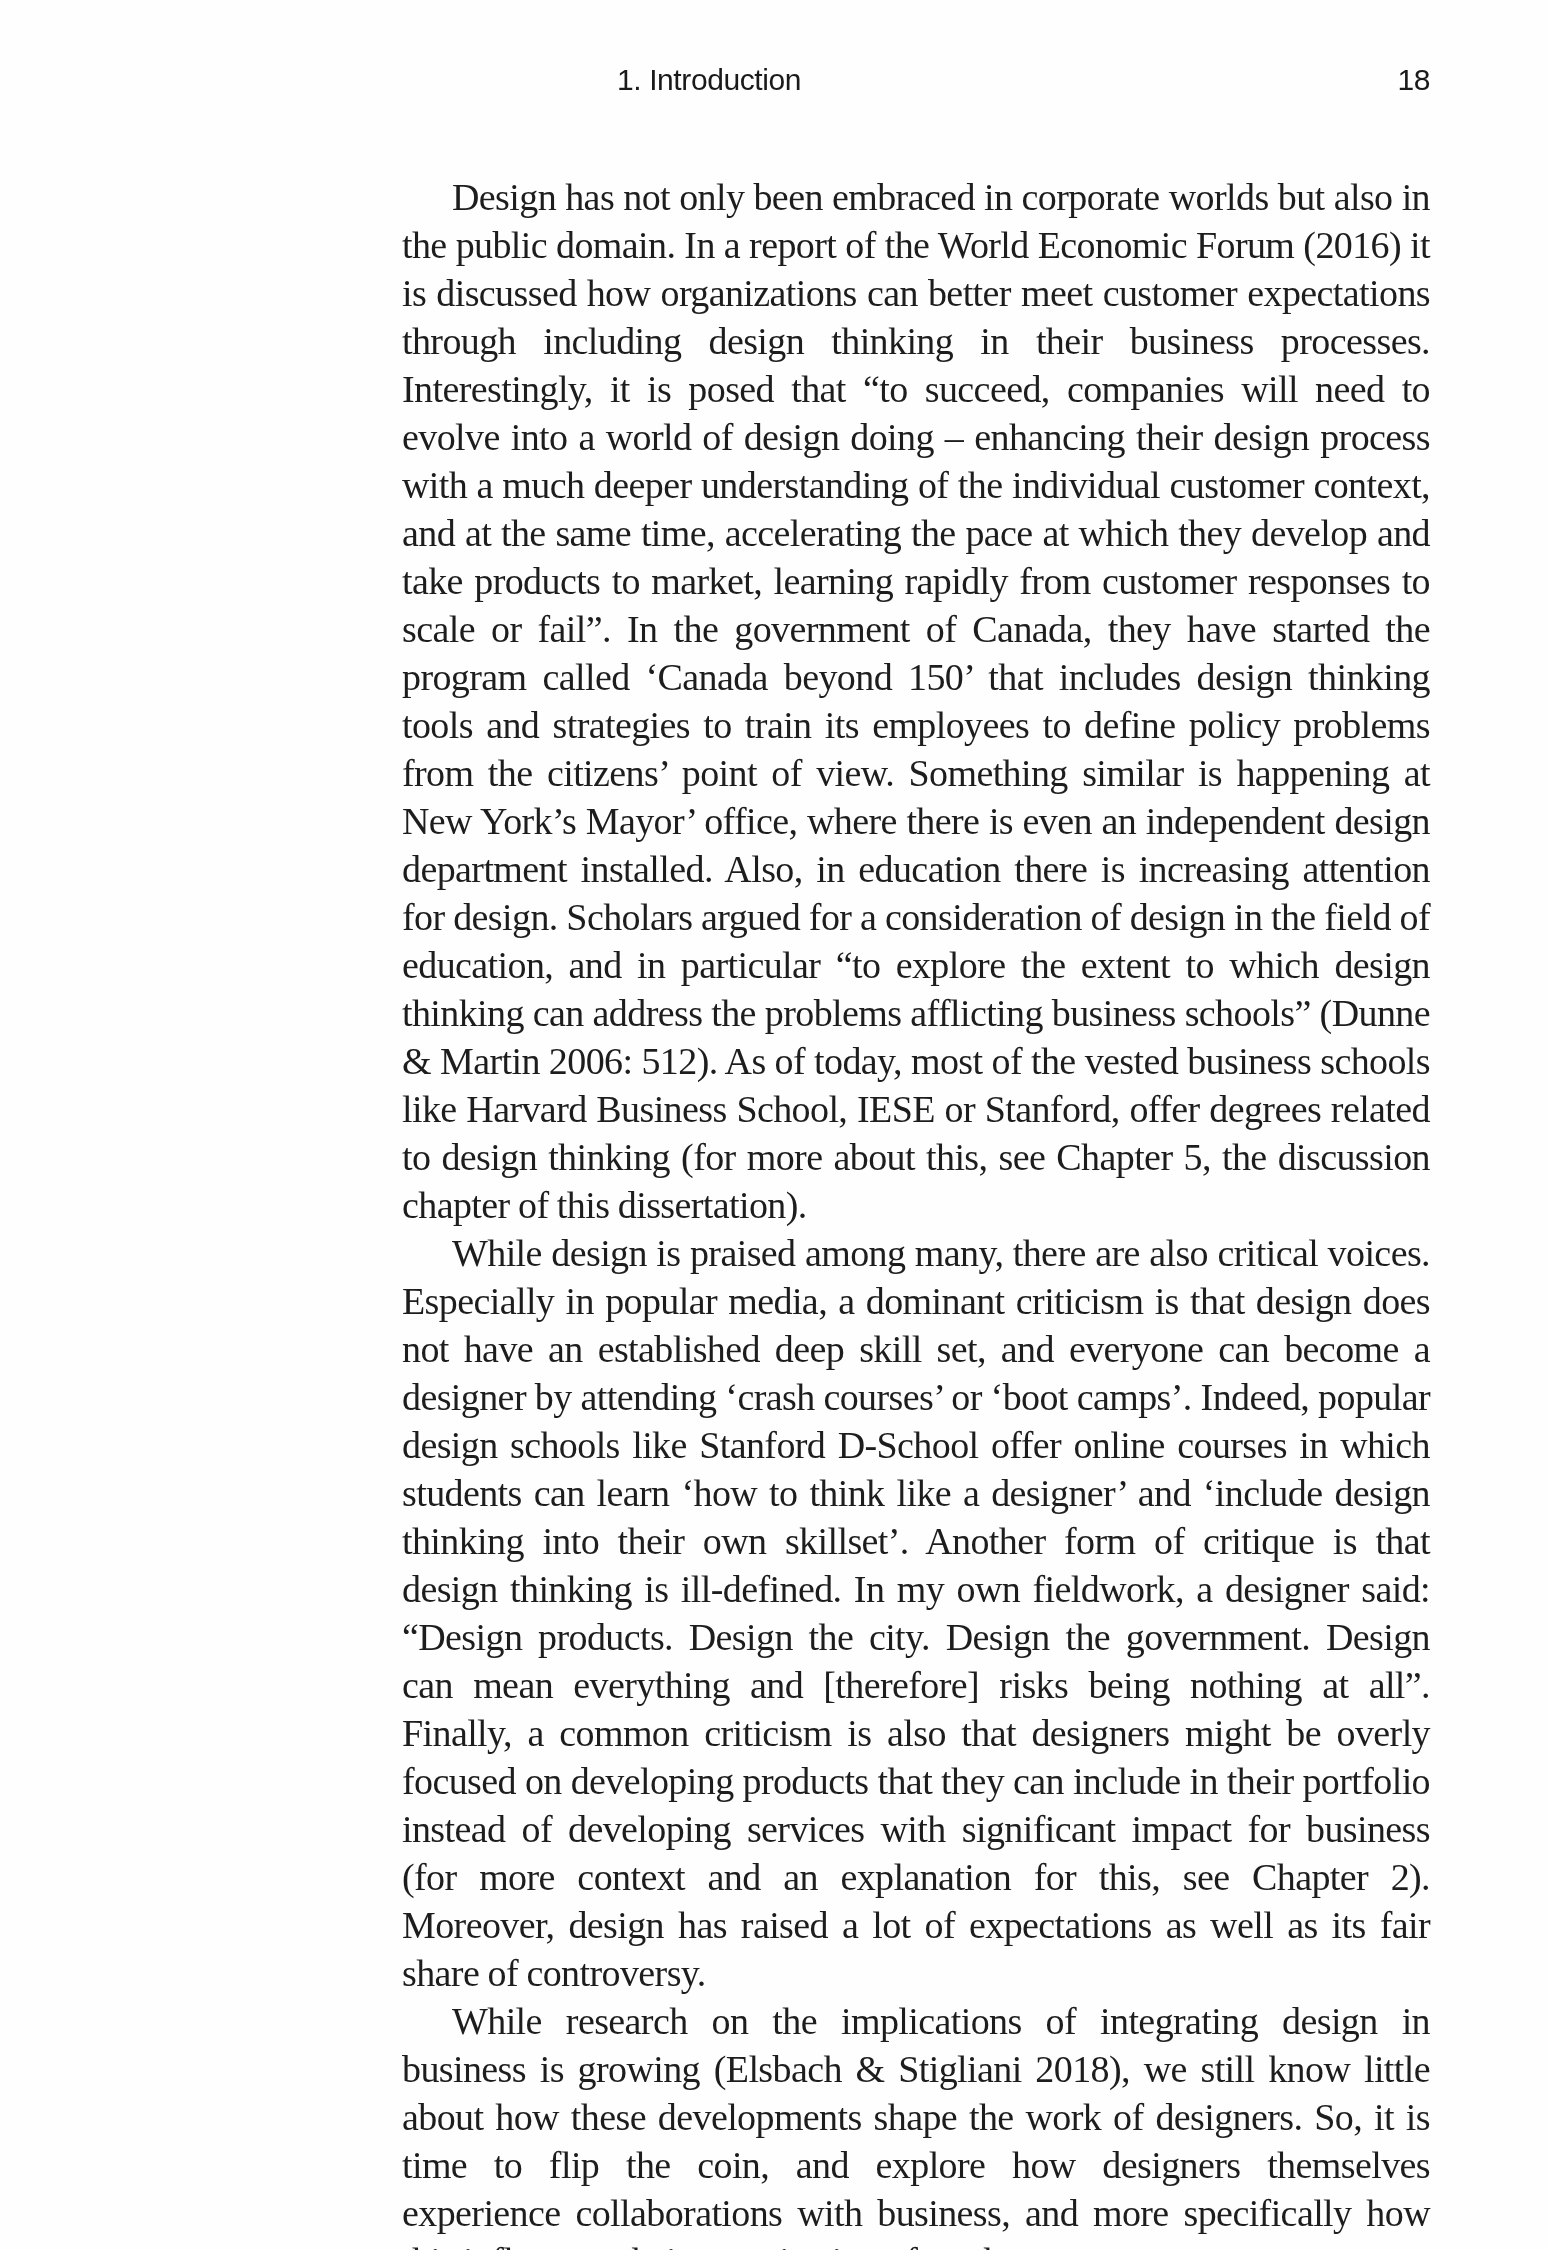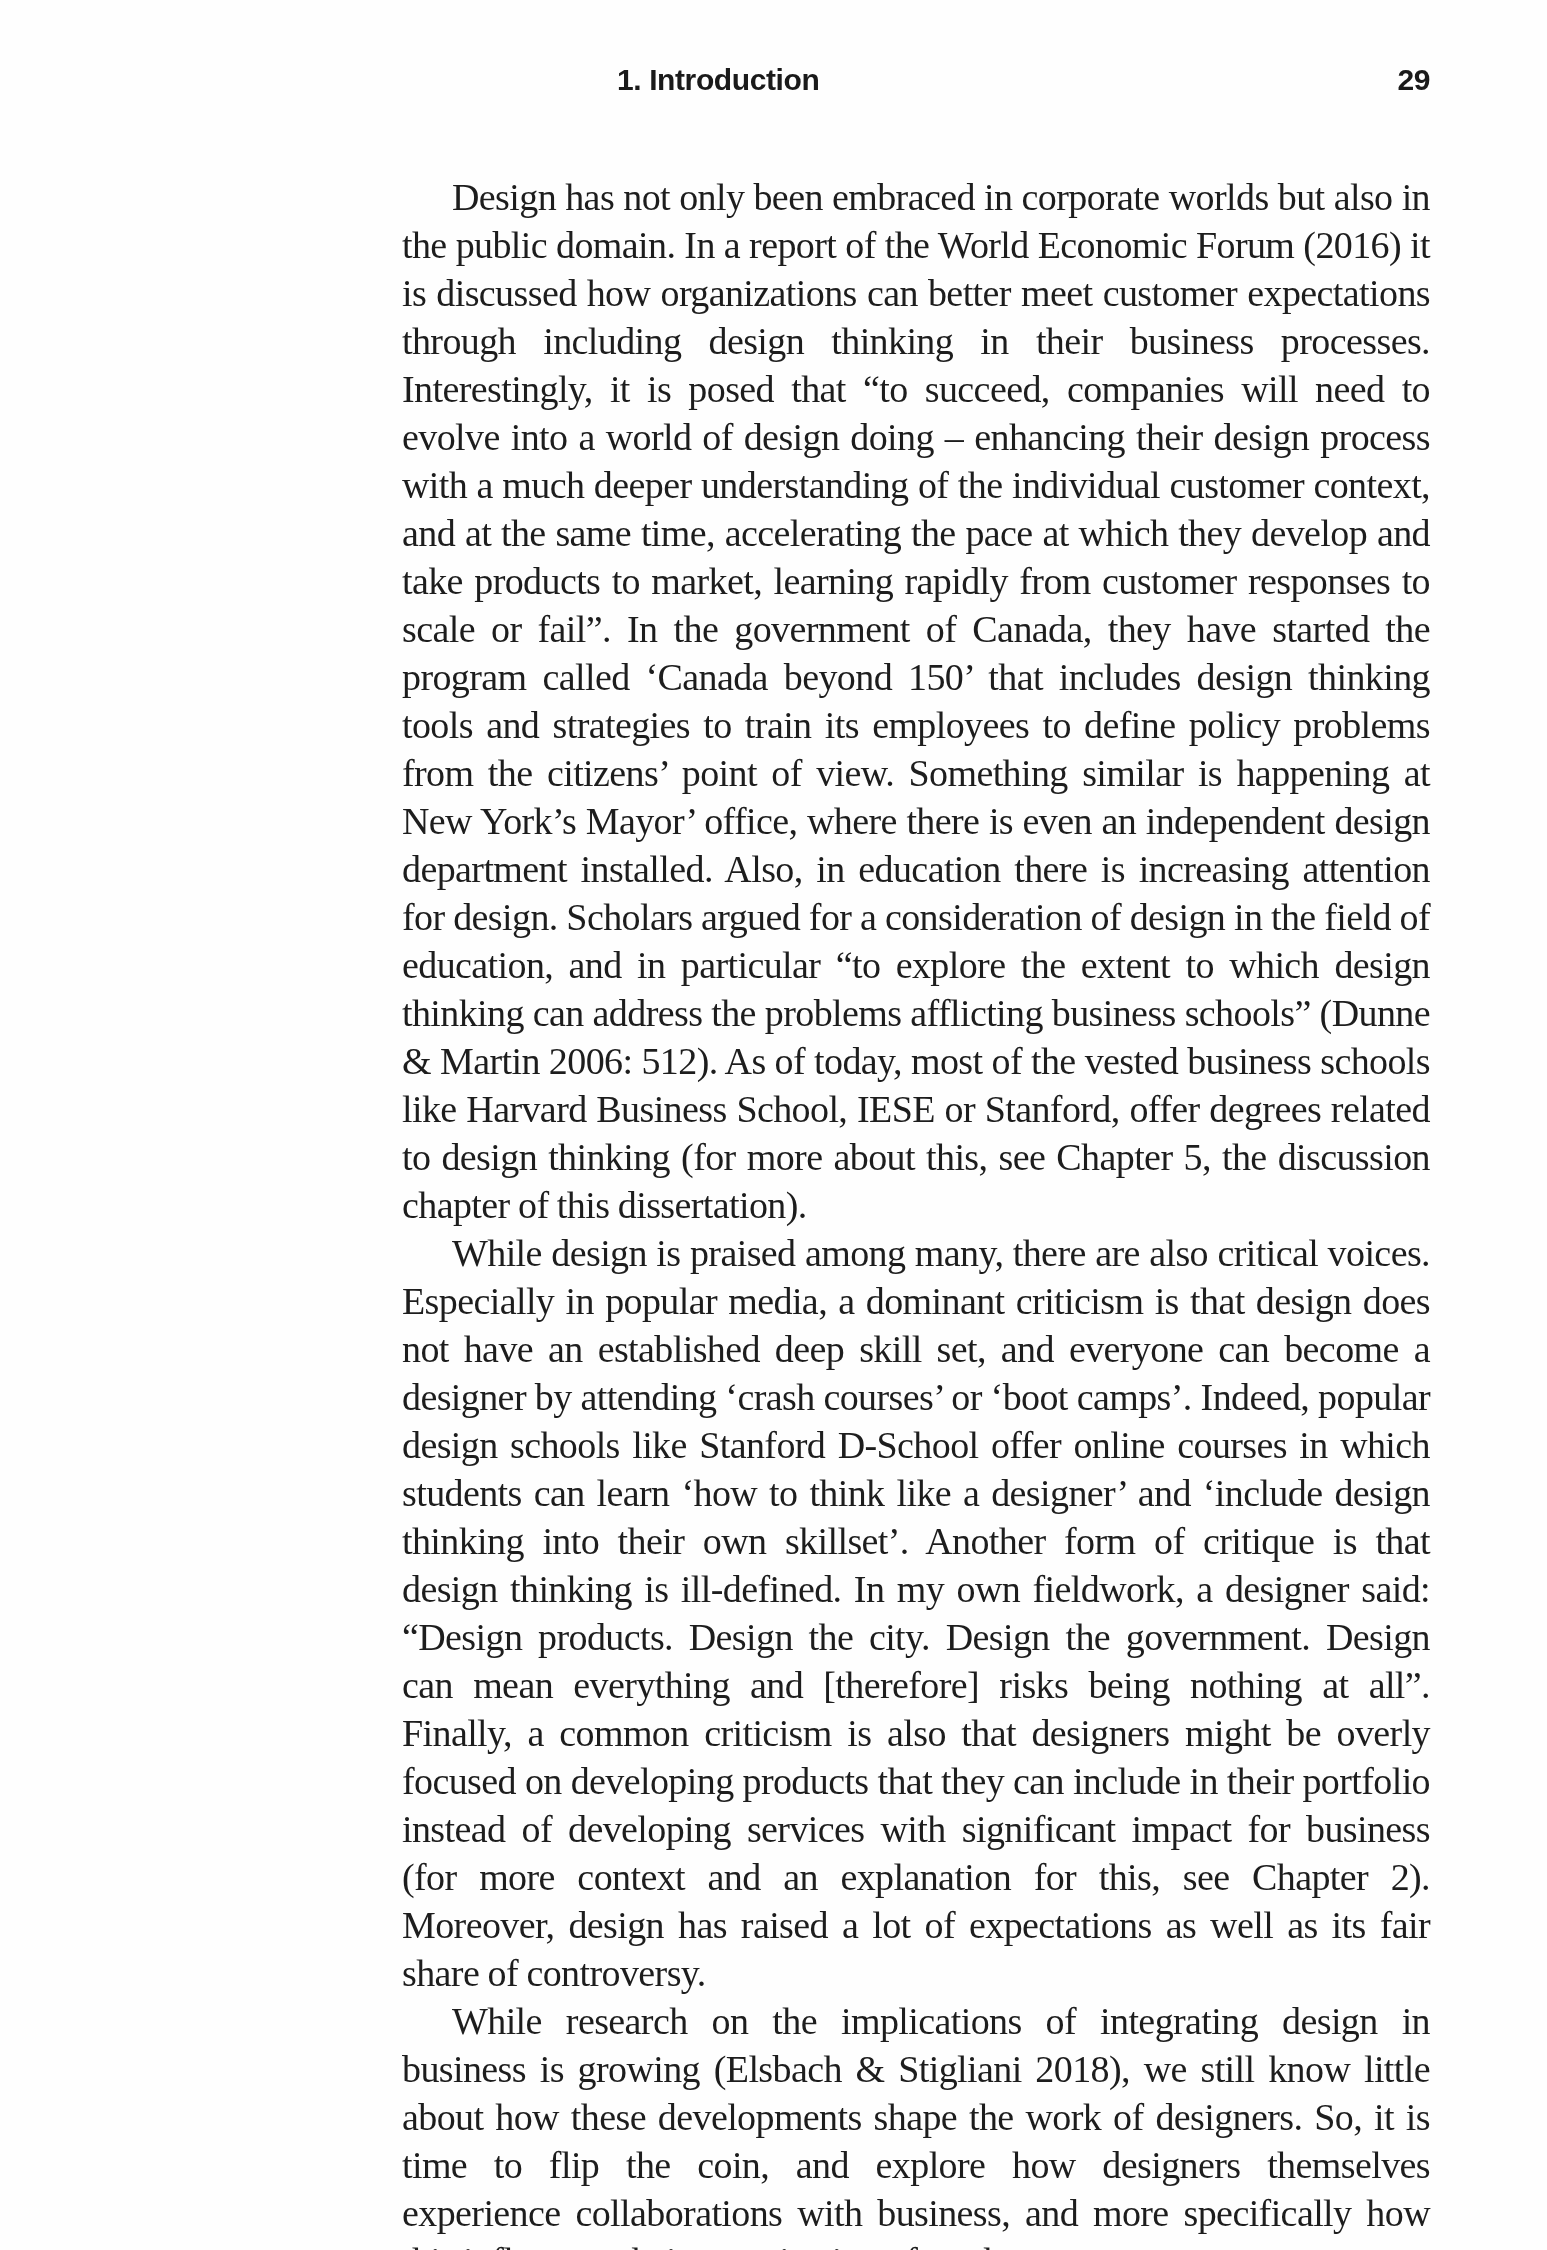--- a/index.html
+++ b/index.html
@@ -17,21 +17,21 @@
   }
   .running-head {
     position: absolute;
     top: 64px;
     left: 0;
     width: 1430px;
     height: 34px;
     font-family: "Liberation Sans", sans-serif;
     font-size: 30px;
     line-height: 32px;
-    font-weight: 700;
+    font-weight: 400;
     color: #1a1a1a;
     letter-spacing: -0.4px;
   }
   .running-head .chapter {
     position: absolute;
     left: 617px;
     top: 0;
     white-space: nowrap;
   }
   .running-head .pagenum {
@@ -59,21 +59,21 @@
     text-indent: 50px;
   }
 </style>
 </head>
 <body>
 
 <div class="page">
 
   <div class="running-head">
     <span class="chapter">1. Introduction</span>
-    <span class="pagenum">29</span>
+    <span class="pagenum">18</span>
   </div>
 
   <div class="body-text">
     <p>Design has not only been embraced in corporate worlds but also in the public domain. In a report of the World Economic Forum (2016) it is discussed how organizations can better meet customer expectations through including design thinking in their business processes. Interestingly, it is posed that “to succeed, companies will need to evolve into a world of design doing – enhancing their design process with a much deeper understanding of the individual customer context, and at the same time, accelerating the pace at which they develop and take products to market, learning rapidly from customer responses to scale or fail”. In the government of Canada, they have started the program called ‘Canada beyond 150’ that includes design thinking tools and strategies to train its employees to define policy problems from the citizens’ point of view. Something similar is happening at New York’s Mayor’ office, where there is even an independent design department installed. Also, in education there is increasing attention for design. Scholars argued for a consideration of design in the field of education, and in particular “to explore the extent to which design thinking can address the problems afflicting business schools” (Dunne &amp; Martin 2006: 512). As of today, most of the vested business schools like Harvard Business School, IESE or Stanford, offer degrees related to design thinking (for more about this, see Chapter 5, the discussion chapter of this dissertation).</p>
     <p>While design is praised among many, there are also critical voices. Especially in popular media, a dominant criticism is that design does not have an established deep skill set, and everyone can become a designer by attending ‘crash courses’ or ‘boot camps’. Indeed, popular design schools like Stanford D-School offer online courses in which students can learn ‘how to think like a designer’ and ‘include design thinking into their own skillset’. Another form of critique is that design thinking is ill-defined. In my own fieldwork, a designer said: “Design products. Design the city. Design the government. Design can mean everything and [therefore] risks being nothing at all”. Finally, a common criticism is also that designers might be overly focused on developing products that they can include in their portfolio instead of developing services with significant impact for business (for more context and an explanation for this, see Chapter 2). Moreover, design has raised a lot of expectations as well as its fair share of controversy.</p>
     <p>While research on the implications of integrating design in business is growing (Elsbach &amp; Stigliani 2018), we still know little about how these developments shape the work of designers. So, it is time to flip the coin, and explore how designers themselves experience collaborations with business, and more specifically how this influences their organization of work.</p>
   </div>
 
 </div>
 

